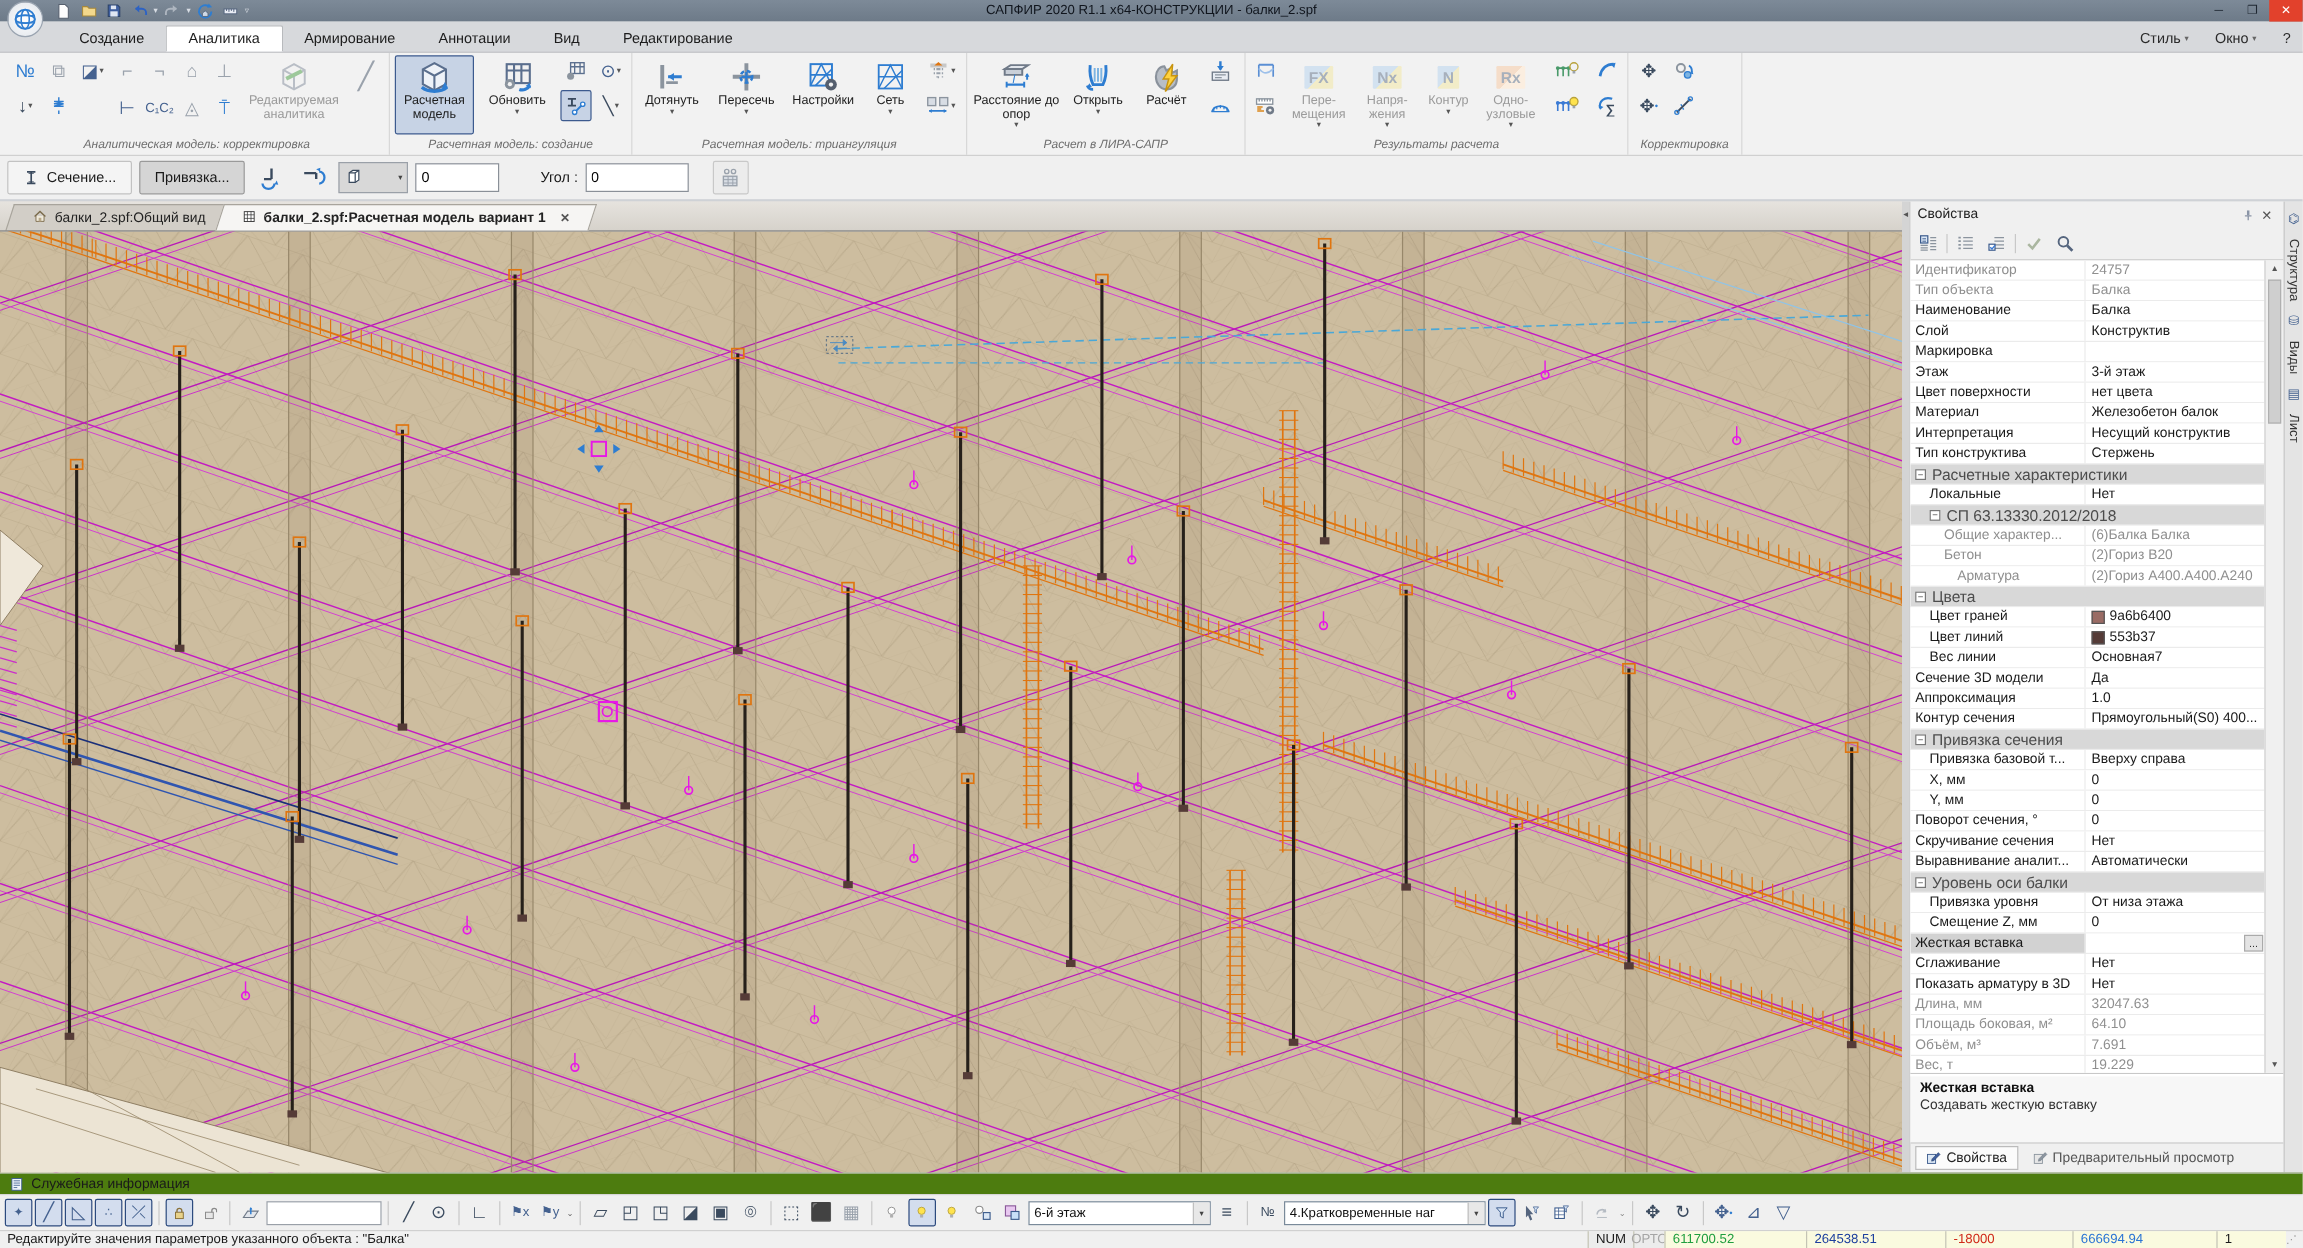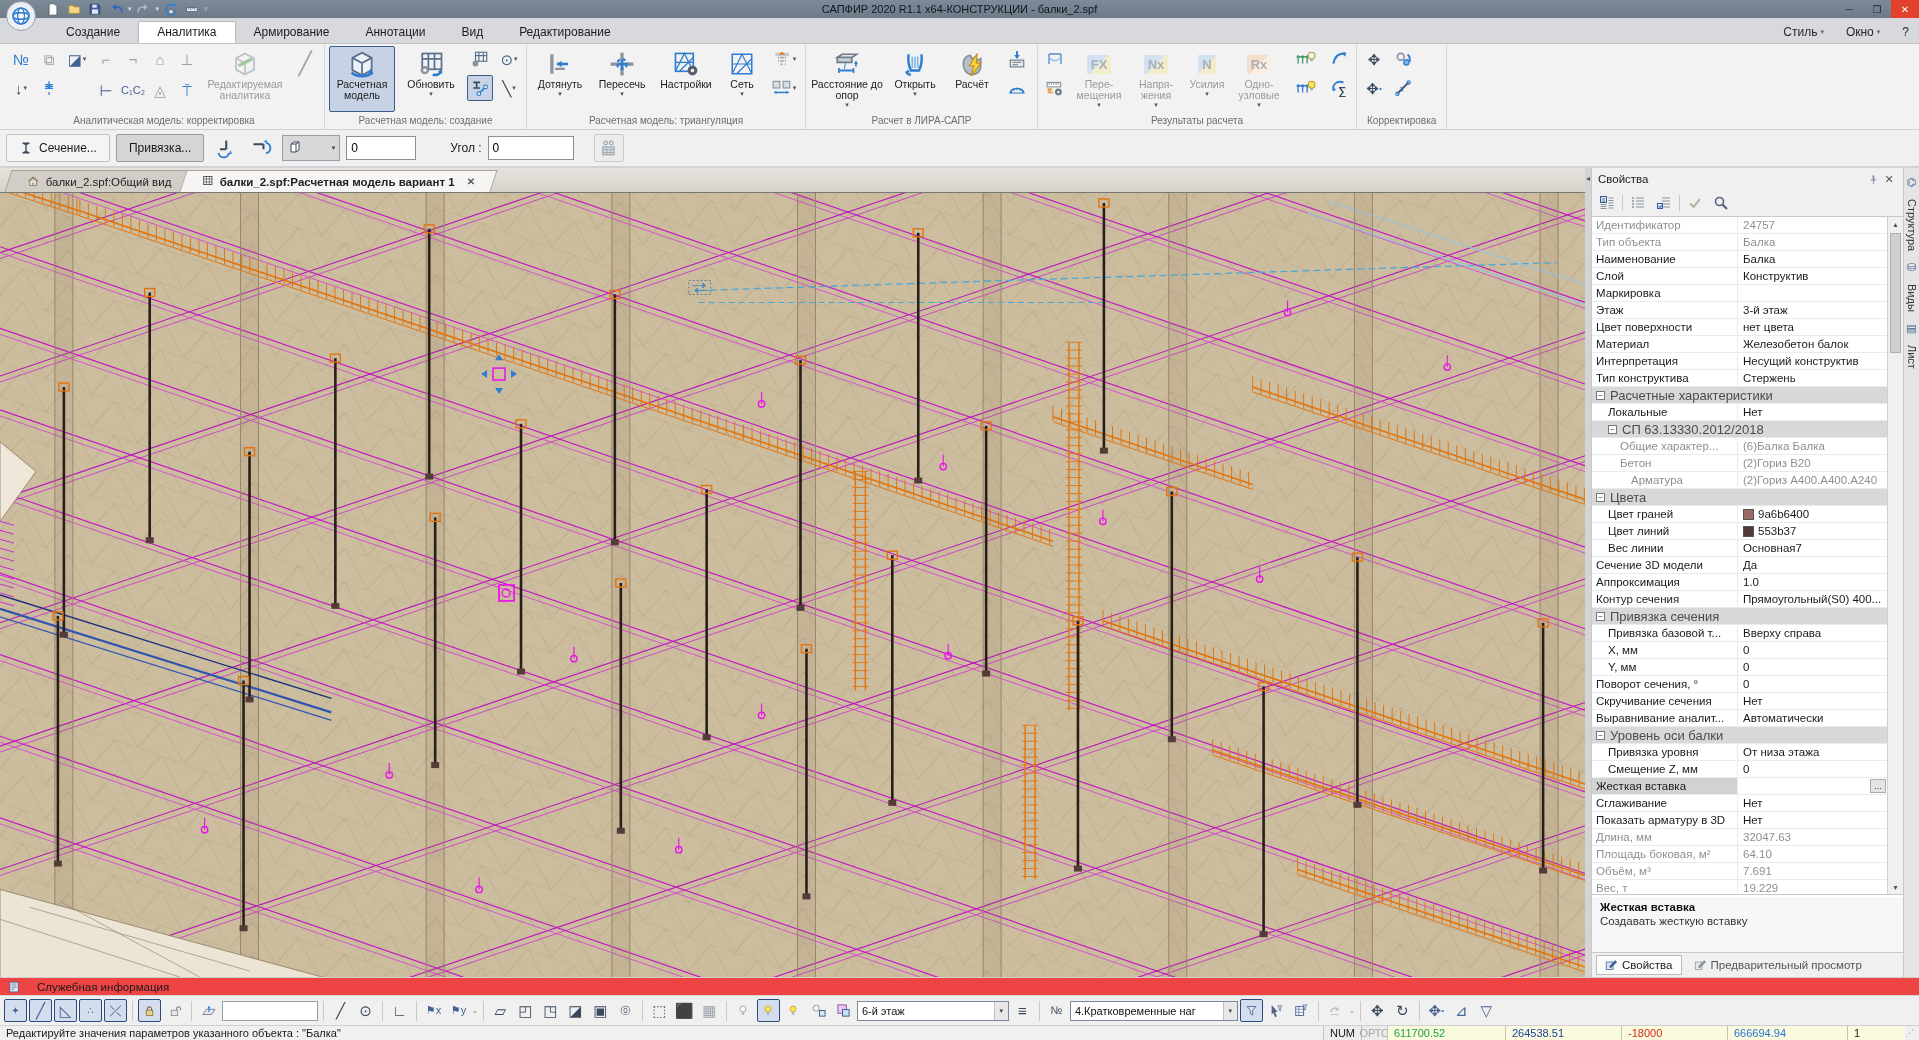--- a/index.html
+++ b/index.html
@@ -23,21 +23,21 @@
   .mtab{padding:3px 18px 4px;font-size:12px;color:#1c1c1c;cursor:default;}
   .mtab.act{background:#ffffff;border:1px solid #b8babd;border-bottom:none;border-radius:2px 2px 0 0;}
   .mright{position:absolute;right:10px;bottom:4px;display:flex;gap:22px;font-size:12px;color:#2a2a2a;align-items:center;}
   .mright .mi{display:flex;align-items:center;gap:3px;}
   .mcaret{font-size:7px;color:#666;}
 
   
   .ribbon{height:86px;background:#f2f2f2;display:flex;flex:0 0 86px;border-bottom:1px solid #d0d0d0;padding-left:4px;}
   .rgroup{display:flex;flex-direction:column;border-right:1px solid #d8d8d8;padding:2px 4px 0;}
   .rbody{flex:1;display:flex;align-items:flex-start;gap:3px;}
-  .rcap{height:14px;font-size:10px;color:#6e6e6e;text-align:center;white-space:nowrap;padding:0 6px;}
+  .rcap{height:14px;font-size:10px;color:#6e6e6e;text-align:center;white-space:nowrap;padding:0 6px;font-style:italic;}
   .rbig{width:66px;height:66px;display:flex;flex-direction:column;align-items:center;justify-content:flex-start;border:1px solid transparent;border-radius:2px;padding-top:2px;}
   .rbig .ric{height:30px;display:flex;align-items:center;justify-content:center;}
   .rbig .rlab{font-size:10.5px;line-height:11px;text-align:center;color:#1d1d1d;white-space:pre-line;}
   .rbig.on{background:#c7d3e5;border:1px solid #3c5a8e;}
   .rbig.dis .rlab{color:#9a9a9a;}
   .rcaret{font-size:7px;color:#555;line-height:7px;}
   .rcol{display:flex;flex-direction:column;gap:3px;justify-content:flex-start;}
   .rsm{width:26px;height:26px;display:flex;align-items:center;justify-content:center;border:1px solid transparent;border-radius:2px;font-size:15px;color:#44618f;position:relative;}
   .rsm.on{background:#c7d3e5;border:1px solid #3c5a8e;}
   .rsm.dis{color:#b0b4ba;}
@@ -100,21 +100,21 @@
   .ptabs{height:24px;display:flex;align-items:center;gap:4px;padding:2px 4px;flex:0 0 24px;}
   .ptab{height:20px;display:flex;align-items:center;gap:4px;padding:0 8px;font-size:11.5px;color:#555;}
   .ptab.act{background:#fbfbfb;border:1px solid #bbb;color:#222;}
 
   
   .sidestrip{width:16px;flex:0 0 16px;background:#e4e4e4;border-left:1px solid #c8c8c8;display:flex;flex-direction:column;align-items:center;padding-top:8px;gap:10px;}
   .vtab{writing-mode:vertical-rl;font-size:11px;color:#333;display:flex;align-items:center;gap:4px;}
   .vicon{font-size:11px;color:#44618f;writing-mode:horizontal-tb;}
 
   
-  .servicebar{height:18px;background:#ef4444;border-top:1px solid #cfcfcf;display:flex;align-items:center;gap:17px;padding-left:8px;font-size:11.5px;color:#1a1a1a;flex:0 0 18px;}
+  .servicebar{height:18px;background:#4d7c0f;border-top:1px solid #cfcfcf;display:flex;align-items:center;gap:6px;padding-left:8px;font-size:11.5px;color:#1a1a1a;flex:0 0 18px;}
   .bottombar{height:30px;background:#f0f0f0;border-top:1px solid #d6d6d6;display:flex;align-items:center;gap:2px;padding:0 4px;flex:0 0 30px;}
   .tbtn{width:23px;height:23px;display:flex;align-items:center;justify-content:center;border:1px solid transparent;border-radius:2px;font-size:13px;color:#44618f;}
   .tbtn.onb{background:#d3ddee;border:1px solid #2c4a7e;}
   .tbtn.dis{color:#b4bac2;}
   .bsep{width:1px;height:20px;background:#c8c8c8;margin:0 3px;}
   .binput{height:20px;width:96px;border:1px solid #9aa0a8;background:#fff;}
   .bselect{height:20px;border:1px solid #7a8a9a;background:#fff;display:flex;align-items:center;font-size:11px;color:#111;padding-left:4px;justify-content:space-between;}
   .bsel-caret{width:14px;height:100%;background:#e8e8e8;border-left:1px solid #c0c0c0;display:flex;align-items:center;justify-content:center;font-size:7px;color:#444;}
   .statusbar{height:15px;background:#f0f0f0;border-top:1px solid #d0d0d0;display:flex;align-items:center;font-size:11px;color:#1a1a1a;flex:0 0 15px;}
   .smsg{padding-left:6px;flex:1;}
@@ -504,21 +504,21 @@
           <span class="ric">
               <span class="badge">Nx</span>
             </span>
           <span class="rlab">Напря-жения</span>
           <span class="rcaret">▾</span>
         </div>
         <div class="rbig dis" style="width:44px;">
           <span class="ric">
               <span class="badge">N</span>
             </span>
-          <span class="rlab">Усилия</span>
+          <span class="rlab">Контур</span>
           <span class="rcaret">▾</span>
         </div>
         <div class="rbig dis" style="width:54px;">
           <span class="ric">
               <span class="badge warm">Rx</span>
             </span>
           <span class="rlab">Одно-узловые</span>
           <span class="rcaret">▾</span>
         </div>
         <div class="rcol">

